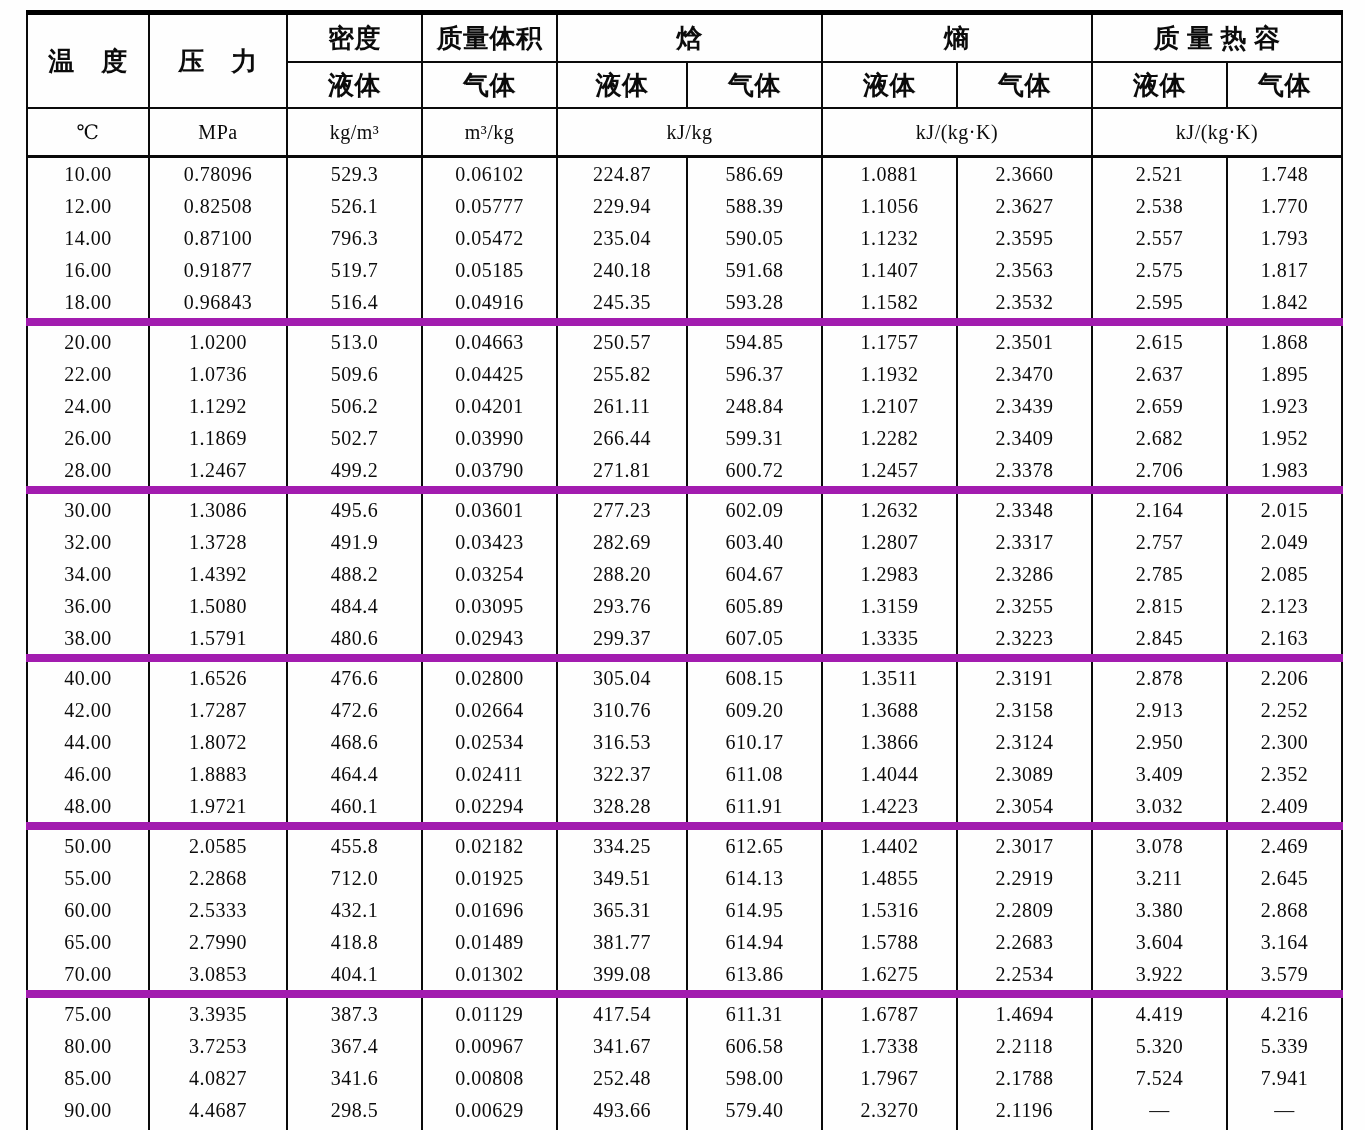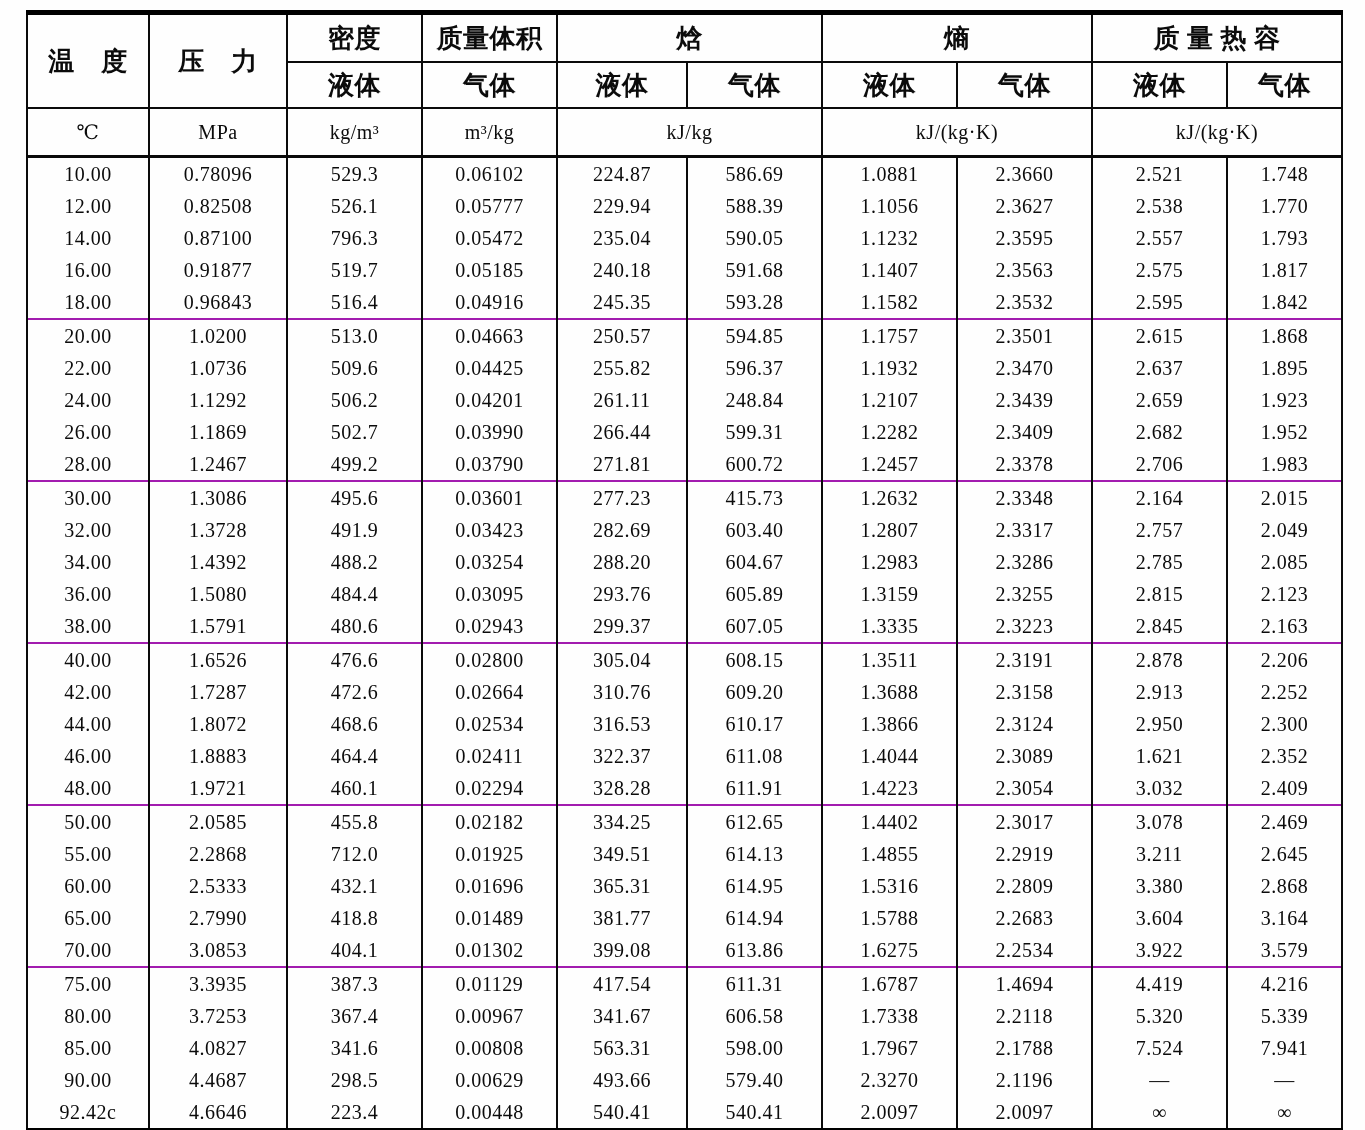--- a/index.html
+++ b/index.html
@@ -54,21 +54,21 @@
     font-weight: 400;
     font-size: 20px;
   }
   thead th.span2 { }
   
   tbody td {
     height: 32px;
     font-size: 20px;
     line-height: 32px;
   }
-  tbody tr.group-start td { border-top: 2px solid #a21caf; }
+  tbody tr.group-start td { border-top: 8px solid #a21caf; }
 </style>
 </head>
 <body>
 
 <div class="page">
   <table class="props">
     <colgroup>
       <col style="width:122px">
         <col style="width:138px">
       <col style="width:135px">
@@ -230,21 +230,21 @@
           <td>2.3378</td>
           <td>2.706</td>
           <td>1.983</td>
         </tr>
         <tr class="group-start">
           <td>30.00</td>
           <td>1.3086</td>
           <td>495.6</td>
           <td>0.03601</td>
           <td>277.23</td>
-          <td>415.73</td>
+          <td>602.09</td>
           <td>1.2632</td>
           <td>2.3348</td>
           <td>2.164</td>
           <td>2.015</td>
         </tr>
         <tr>
           <td>32.00</td>
           <td>1.3728</td>
           <td>491.9</td>
           <td>0.03423</td>
@@ -329,21 +329,21 @@
         </tr>
         <tr>
           <td>46.00</td>
           <td>1.8883</td>
           <td>464.4</td>
           <td>0.02411</td>
           <td>322.37</td>
           <td>611.08</td>
           <td>1.4044</td>
           <td>2.3089</td>
-          <td>1.621</td>
+          <td>3.409</td>
           <td>2.352</td>
         </tr>
         <tr>
           <td>48.00</td>
           <td>1.9721</td>
           <td>460.1</td>
           <td>0.02294</td>
           <td>328.28</td>
           <td>611.91</td>
           <td>1.4223</td>
@@ -433,21 +433,21 @@
           <td>1.7338</td>
           <td>2.2118</td>
           <td>5.320</td>
           <td>5.339</td>
         </tr>
         <tr>
           <td>85.00</td>
           <td>4.0827</td>
           <td>341.6</td>
           <td>0.00808</td>
-          <td>563.31</td>
+          <td>252.48</td>
           <td>598.00</td>
           <td>1.7967</td>
           <td>2.1788</td>
           <td>7.524</td>
           <td>7.941</td>
         </tr>
         <tr>
           <td>90.00</td>
           <td>4.4687</td>
           <td>298.5</td>

